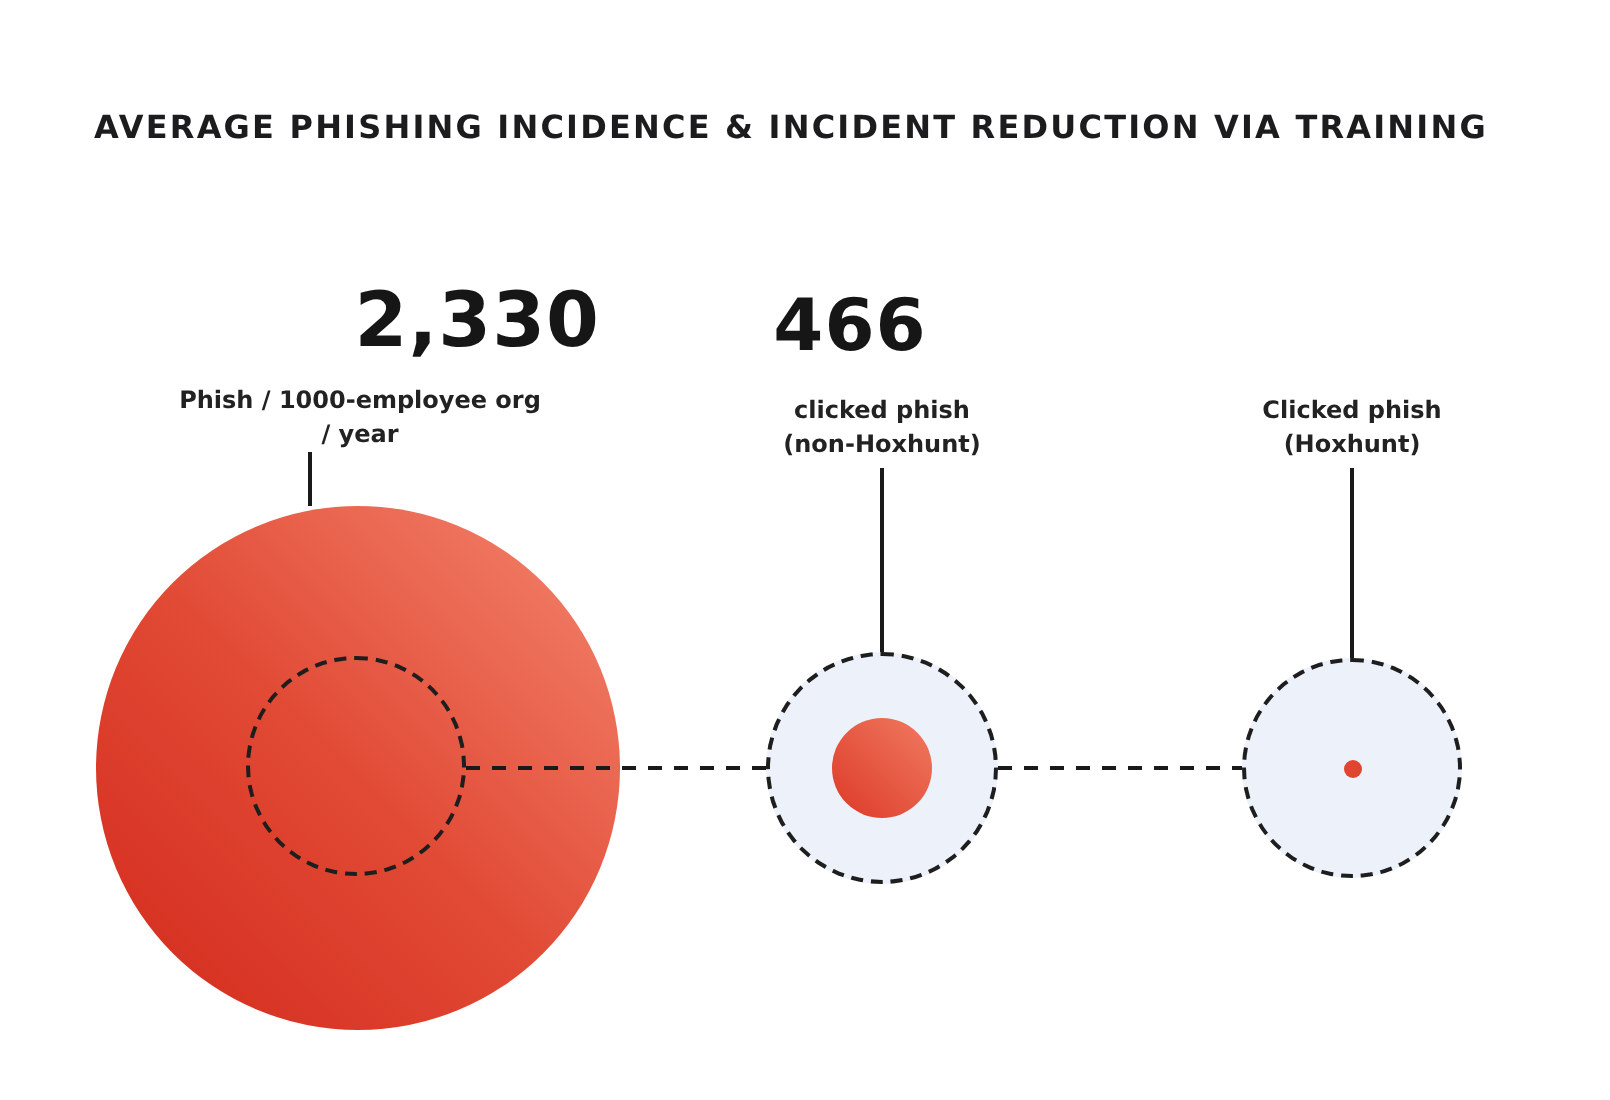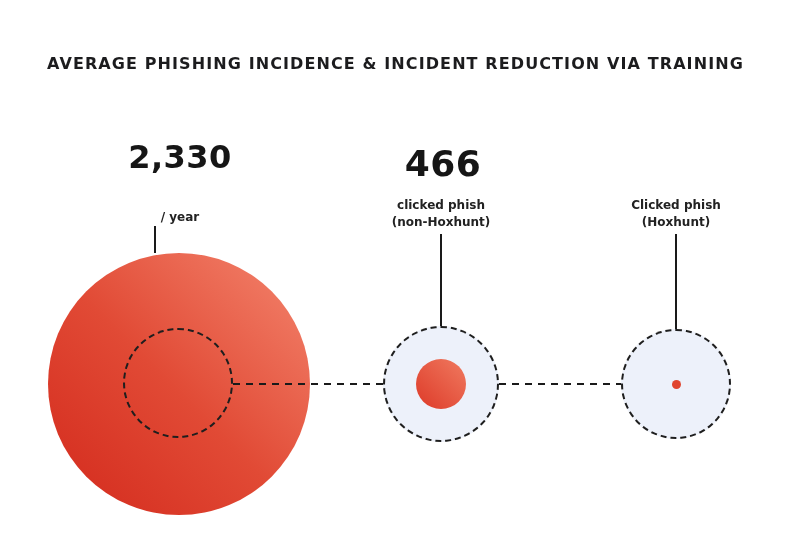--- a/index.html
+++ b/index.html
@@ -25,22 +25,22 @@
     white-space: nowrap;
   }
 
   .big-number {
     position: absolute;
     text-align: center;
     font-weight: 700;
     color: #161616;
     letter-spacing: 0.5px;
   }
-  .num-1 { left: 60px;  top: 138px; width: 240px; font-size: 32px; }
-  .num-2 { left: 343px; top: 143px; width: 200px; font-size: 36px; text-align: center; }
+  .num-1 { left: 60px;  top: 138px; width: 240px; font-size: 38px; text-align: right; }
+  .num-2 { left: 325px; top: 143px; width: 200px; font-size: 36px; text-align: center; }
   .num-3 { left: 576px; top: 143px; width: 200px; font-size: 36px; }
 
   .sub-label {
     position: absolute;
     text-align: center;
     font-size: 12px;
     font-weight: 600;
     line-height: 17px;
     color: #222222;
   }
@@ -115,21 +115,21 @@
 </style>
 </head>
 <body>
 
 <div class="canvas">
 
   <div class="chart-title">AVERAGE PHISHING INCIDENCE &amp; INCIDENT REDUCTION VIA TRAINING</div>
 
   <div class="big-number num-1">2,330</div>
   <div class="sub-label lbl-1">
-    <br>
+    <span>Phish / 1000-employee org</span><br>
     <span>/ year</span>
   </div>
   <div class="pointer-line ptr-1"></div>
   <div class="bubble-large"></div>
   <div class="dashed-ref-circle"></div>
 
   <div class="dash-connector conn-1"></div>
   <div class="dash-connector conn-2"></div>
 
   <div class="big-number num-2">466</div>

